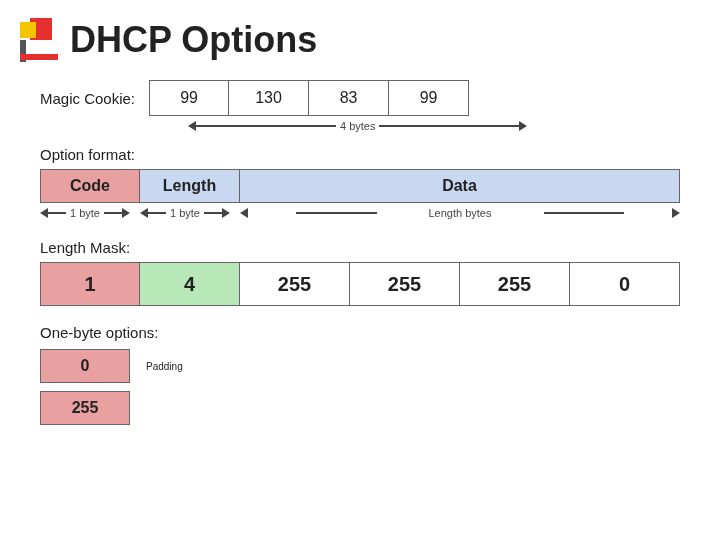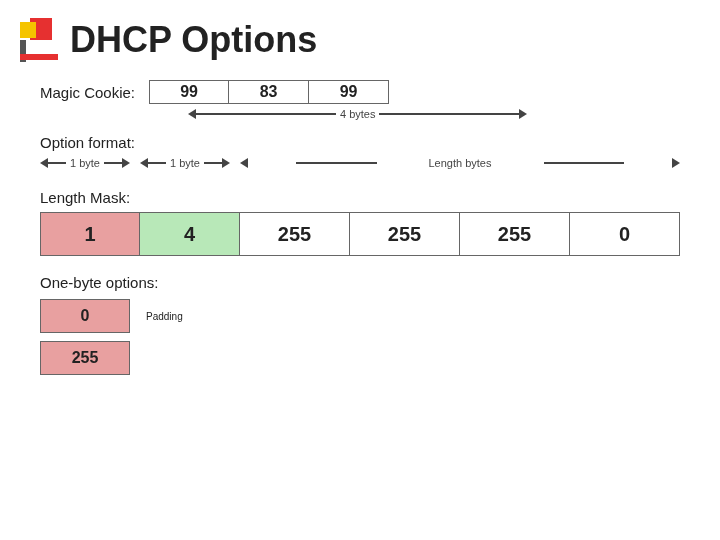--- a/index.html
+++ b/index.html
@@ -80,26 +80,26 @@
       white-space: nowrap;
     }
 
     .cookie-boxes {
       display: flex;
     }
 
     .cookie-box {
       border: 1.5px solid #666;
       width: 80px;
-      height: 24px;
-      display: flex;
-      align-items: center;
-      justify-content: center;
-      font-size: 16px;
-      font-weight: bold;
+      height: 36px;
+      display: flex;
+      align-items: center;
+      justify-content: center;
+      font-size: 16px;
+      font-weight: normal;
       color: #222;
     }
 
     .cookie-box + .cookie-box {
       border-left: none;
     }
 
     .arrow-shaft {
       height: 1.5px;
       background: #444;
@@ -272,34 +272,40 @@
   </div>
   <span class="page-title">DHCP Options</span>
 </div>
 
 <div class="content">
 
   <div class="magic-cookie-row">
     <span class="magic-cookie-label">Magic Cookie:</span>
     <div class="cookie-boxes">
       <div class="cookie-box">99</div>
+      <div class="cookie-box">130</div>
       <div class="cookie-box">83</div>
       <div class="cookie-box">99</div>
     </div>
   </div>
 
   <div style="margin-left:148px; display:flex; align-items:center; margin-bottom:14px;">
     <div class="arrow-head-left"></div>
     <div class="arrow-shaft" style="width:140px;"></div>
     <span class="arrow-label">4 bytes</span>
     <div class="arrow-shaft" style="width:140px;"></div>
     <div class="arrow-head-right"></div>
   </div>
 
   <div class="section-label">Option format:</div>
+  <div class="option-format-boxes">
+    <div class="opt-box-code">Code</div>
+    <div class="opt-box-length">Length</div>
+    <div class="opt-box-data">Data</div>
+  </div>
 
   <div class="byte-labels-row">
 
     <div style="display:flex;align-items:center;width:100px;">
       <div class="arrow-head-left"></div>
       <div class="arrow-shaft" style="width:18px;"></div>
       <span class="arrow-label">1 byte</span>
       <div class="arrow-shaft" style="width:18px;"></div>
       <div class="arrow-head-right"></div>
     </div>

